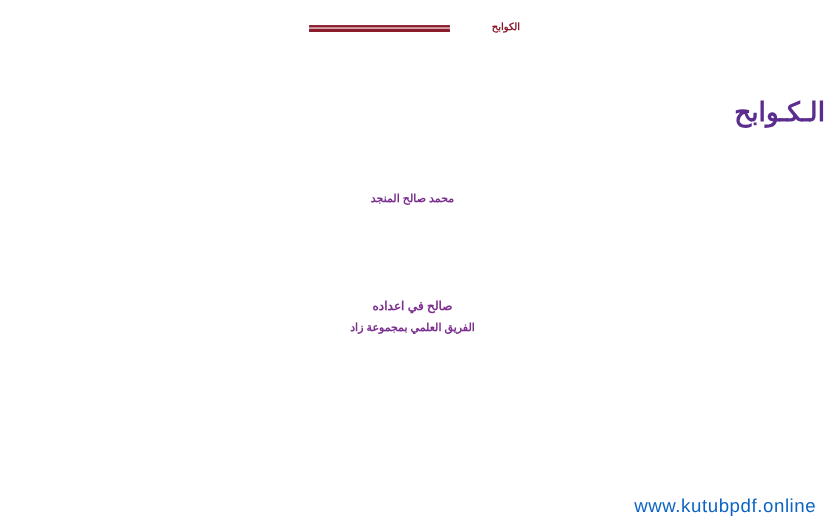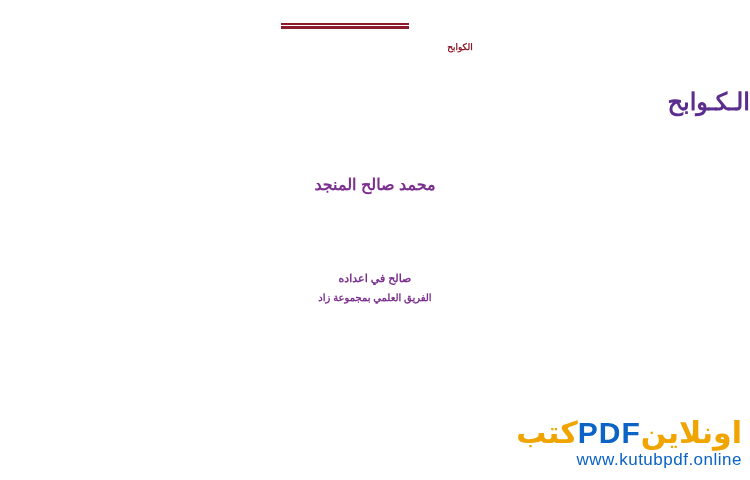--- a/index.html
+++ b/index.html
@@ -53,21 +53,20 @@
   .header-title {
     position: absolute;
     top: 9px;
     left: 430px;
     width: 60px;
     text-align: center;
     font-size: 9px;
     font-weight: bold;
     color: #8b1a2b;
     direction: rtl;
-    margin-top: 23px;
   }
 
   
   .doc-title {
     position: absolute;
     top: 88px;
     left: 0;
     width: 750px;
     font-size: 24px;
     font-weight: bold;
@@ -76,21 +75,21 @@
     letter-spacing: 1px;
   }
 
   
   .doc-author {
     position: absolute;
     top: 175px;
     left: 0;
     width: 750px;
     text-align: center;
-    font-size: 16px;
+    font-size: 10px;
     font-weight: bold;
     color: #7b2f8e;
     direction: rtl;
   }
 
   
   .credits {
     position: absolute;
     top: 272px;
     left: 0;
@@ -164,19 +163,16 @@
   <div class="doc-title">الـكـوابح</div>
 
   <div class="doc-author">محمد صالح المنجد</div>
 
   <div class="credits">
     <div class="line1">صالح في اعداده</div>
     <div class="line2">الفريق العلمي بمجموعة زاد</div>
   </div>
 
   <div class="watermark">
-    <div class="wm-main">
-      <span class="wm-kutub">كتب</span><span class="wm-pdf">PDF</span><span class="wm-online">اونلاين</span>
-    </div>
     <div class="wm-url">www.kutubpdf.online</div>
   </div>
 
 </div>
 
 </body></html>

